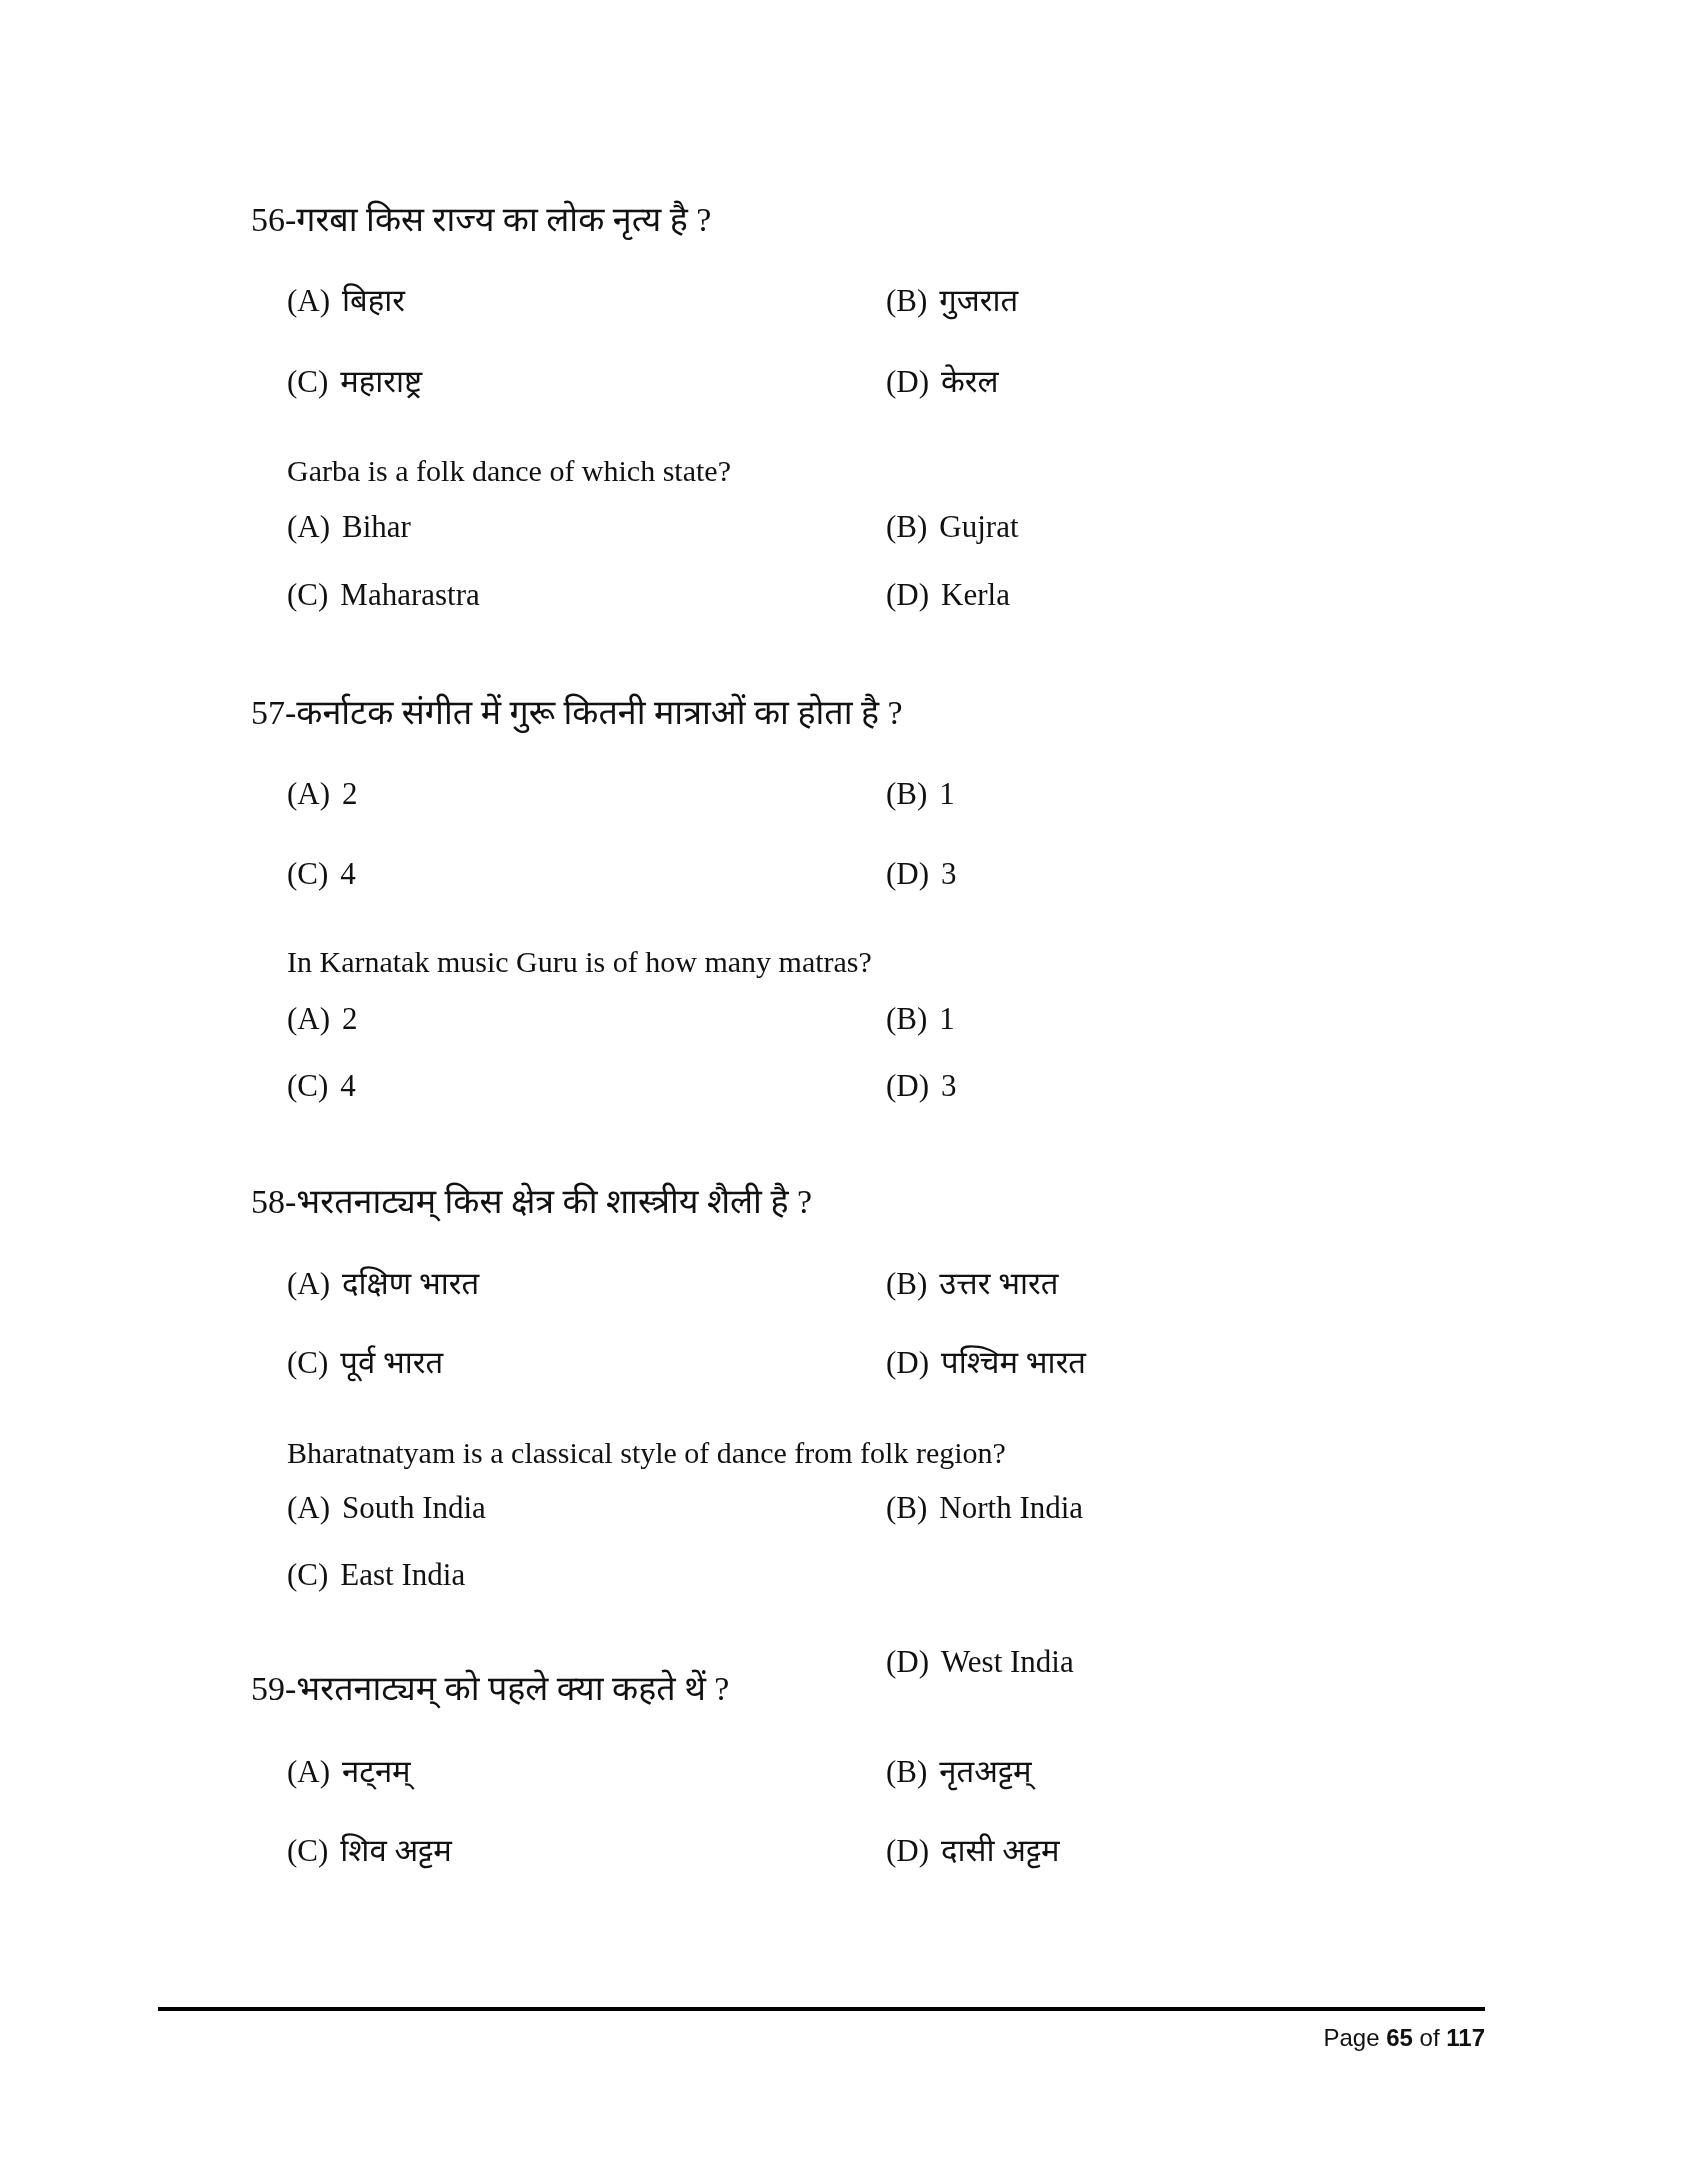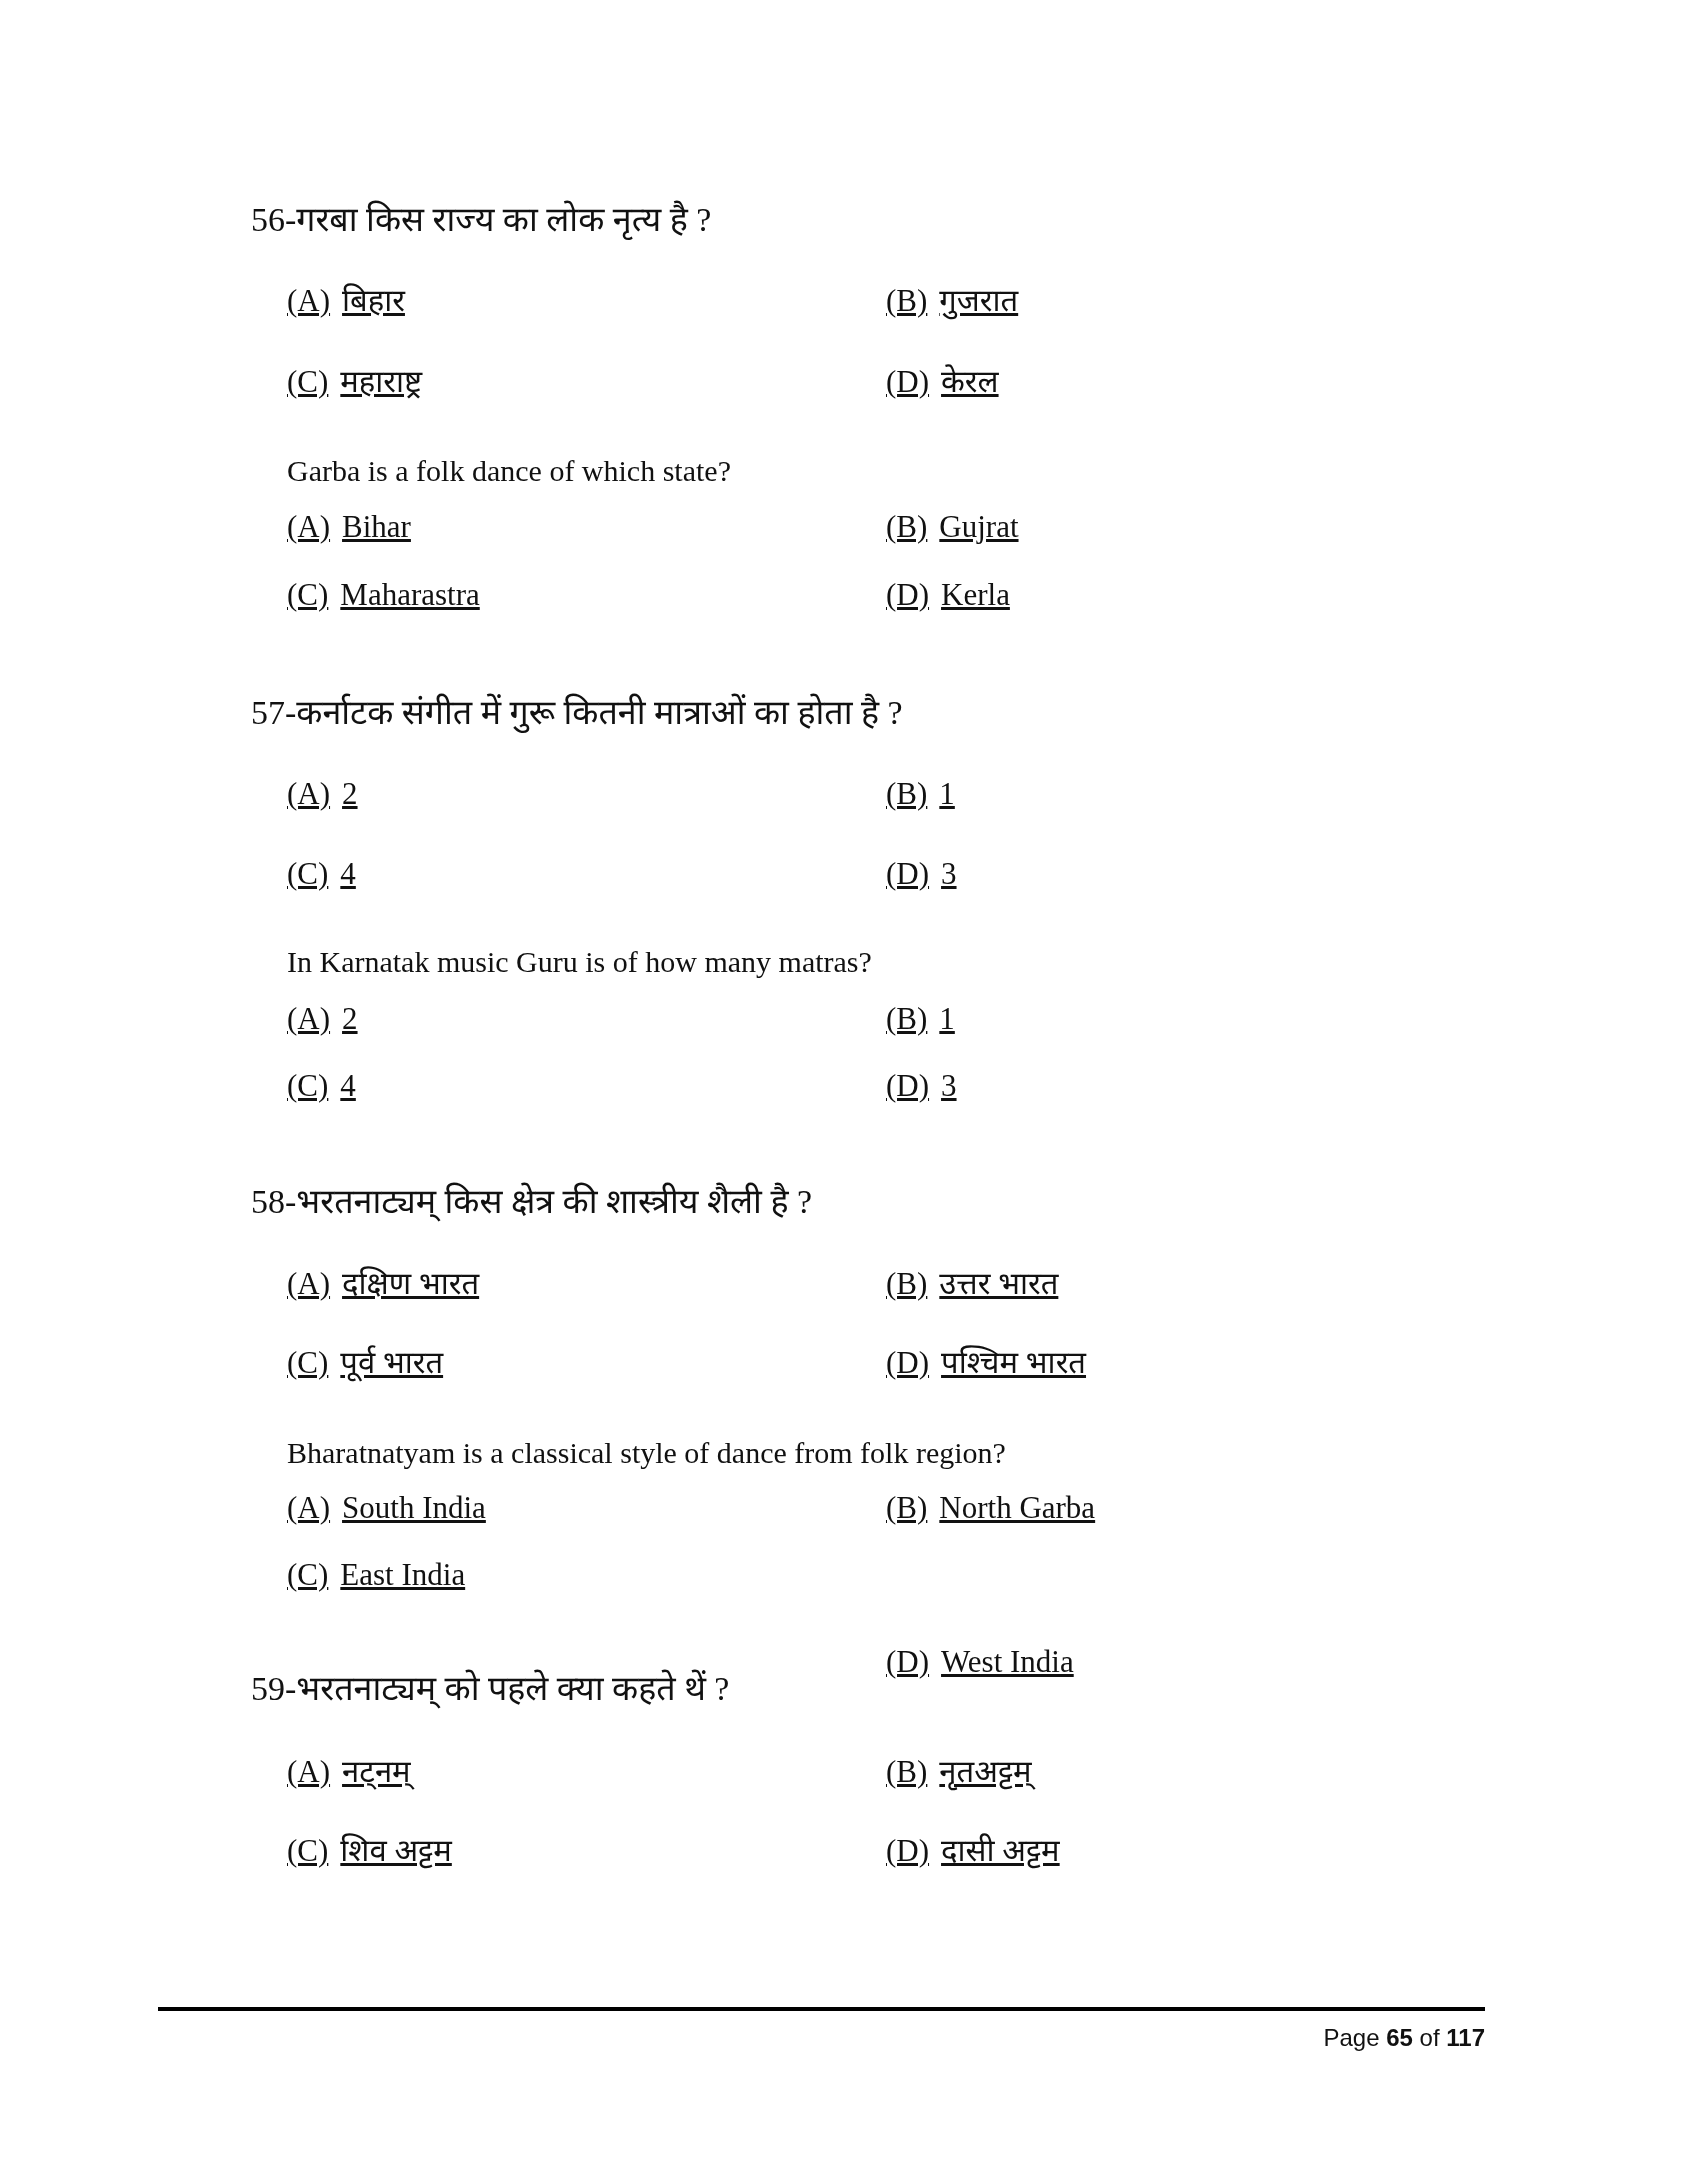--- a/index.html
+++ b/index.html
@@ -1,20 +1,20 @@
 <!DOCTYPE html>
 <html><head>
 <meta charset="utf-8">
 <style>
   html, body { margin: 0; padding: 0; background: #ffffff; }
   body { width: 1683px; height: 2178px; position: relative; overflow: hidden; color: #111; }
   .serif { font-family: "Liberation Serif", "DejaVu Serif", serif; }
   .line { position: absolute; white-space: nowrap; line-height: 1; }
   .qtitle { left: 251px; font-size: 34px; }
-  .opt { font-size: 31px; text-decoration: underline; }
+  .opt { font-size: 31px; }
   .eng { left: 287px; font-size: 30px; margin-top: 13px; }
   .optA { left: 287px; }
   .optB { left: 886px; }
   .lbl { margin-right: 12px; }
   .rule { position: absolute; left: 158px; width: 1327px; top: 2007px; height: 4px; background: #000; }
   .footer { position: absolute; top: 2024px; right: 198px; font-family: "Liberation Sans", "DejaVu Sans", sans-serif; font-size: 24px; color: #111; }
   .footer b { font-weight: bold; }
 </style>
 </head>
 <body>
@@ -41,21 +41,21 @@
 <div class="line serif opt optA" style="top:1070px"><span class="lbl">(C)</span><span>4</span></div>
 <div class="line serif opt optB" style="top:1070px"><span class="lbl">(D)</span><span>3</span></div>
 
 <div class="line serif qtitle" style="top:1185px">58-भरतनाट्यम् किस क्षेत्र की शास्त्रीय शैली है ?</div>
 <div class="line serif opt optA" style="top:1268px"><span class="lbl">(A)</span><span>दक्षिण भारत</span></div>
 <div class="line serif opt optB" style="top:1268px"><span class="lbl">(B)</span><span>उत्तर भारत</span></div>
 <div class="line serif opt optA" style="top:1347px"><span class="lbl">(C)</span><span>पूर्व भारत</span></div>
 <div class="line serif opt optB" style="top:1347px"><span class="lbl">(D)</span><span>पश्चिम भारत</span></div>
 <div class="line serif eng" style="top:1425px">Bharatnatyam is a classical style of dance from folk region?</div>
 <div class="line serif opt optA" style="top:1492px"><span class="lbl">(A)</span><span>South India</span></div>
-<div class="line serif opt optB" style="top:1492px"><span class="lbl">(B)</span><span>North Garba</span></div>
+<div class="line serif opt optB" style="top:1492px"><span class="lbl">(B)</span><span>North India</span></div>
 <div class="line serif opt optA" style="top:1559px"><span class="lbl">(C)</span><span>East India</span></div>
 <div class="line serif opt optB" style="top:1646px"><span class="lbl">(D)</span><span>West India</span></div>
 
 <div class="line serif qtitle" style="top:1672px">59-भरतनाट्यम् को पहले क्या कहते थें ?</div>
 <div class="line serif opt optA" style="top:1756px"><span class="lbl">(A)</span><span>नट्नम्</span></div>
 <div class="line serif opt optB" style="top:1756px"><span class="lbl">(B)</span><span>नृतअट्टम्</span></div>
 <div class="line serif opt optA" style="top:1835px"><span class="lbl">(C)</span><span>शिव अट्टम</span></div>
 <div class="line serif opt optB" style="top:1835px"><span class="lbl">(D)</span><span>दासी अट्टम</span></div>
 
 <div class="rule"></div>

